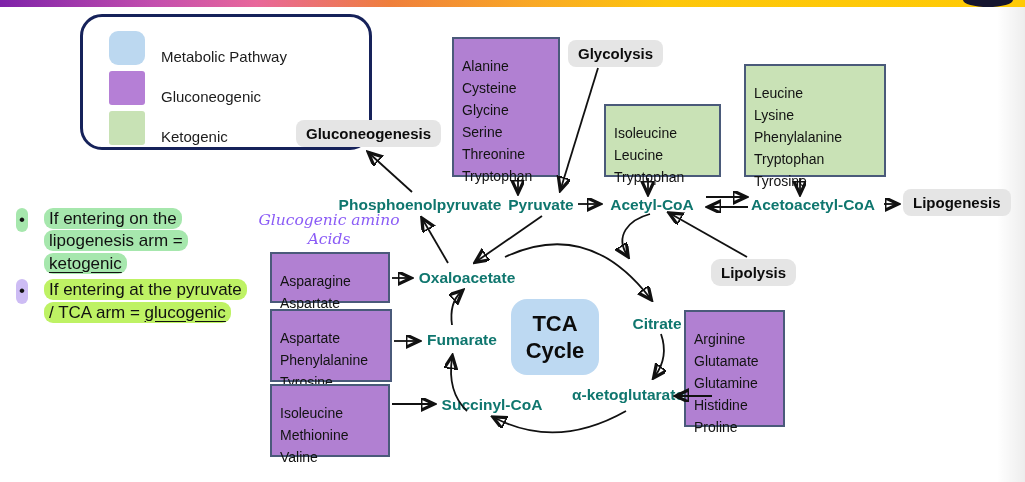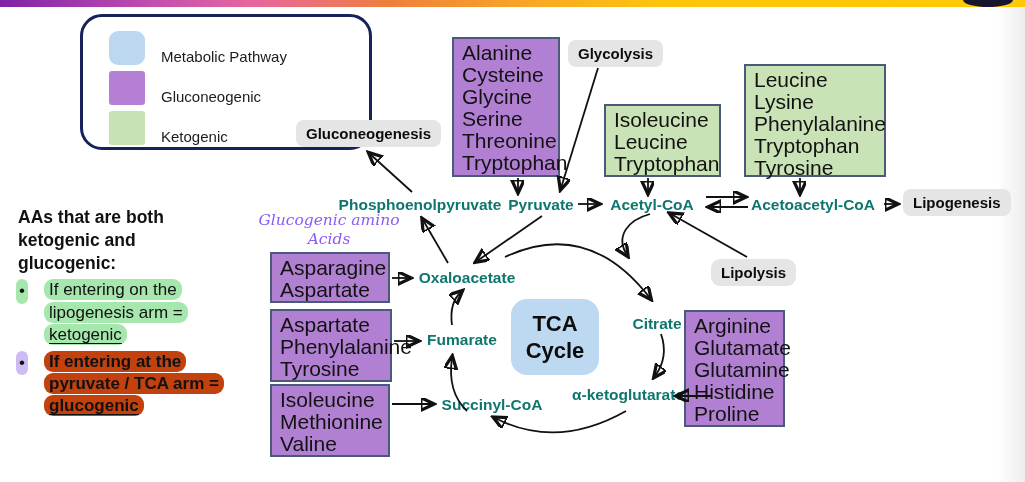--- a/index.html
+++ b/index.html
@@ -26,31 +26,31 @@
   .legend-label { font-size:15px; color:#1c1c1c; }
 
   
   .note { position:absolute; left:18px; top:206px; width:232px; font-size:17px; }
   .note-heading { font-weight:bold; font-size:17.5px; line-height:1.32; width:200px; margin-bottom:4px; }
   .note ul { list-style:none; margin-top:2px; }
   .note li { position:relative; padding-left:26px; line-height:1.32; margin-bottom:4px; width:225px; }
   .note li::before { content:"\2022"; position:absolute; left:4px; top:0; }
   .hl { border-radius:9px; padding:1px 5px; -webkit-box-decoration-break:clone; box-decoration-break:clone; }
   .hl-green { background:#a6e7ad; }
-  .hl-purple { background:#c2410c;font-weight:bold; }
+  .hl-purple { background:#bef264; }
   .note li.b-green::before { background:#a6e7ad; border-radius:6px; padding:1px 3px; left:-2px; }
   .note li.b-purple::before { background:#cdbcf4; border-radius:6px; padding:1px 3px; left:-2px; }
   .hl u { text-underline-offset:3px; }
 
   
   .handnote { position:absolute; left:256px; top:211px; width:146px; text-align:center;
     font-family:"DejaVu Serif", serif; font-style:italic; font-size:15.5px; line-height:1.25; color:#8b5cf6; }
 
   
-  .aa-box { position:absolute; font-size:21px; line-height:22px; padding:3px 8px;
+  .aa-box { position:absolute; font-size:14px; line-height:22px; padding:16px 8px;
     white-space:pre-line; border:2px solid #4a5a7a; color:#121212; }
   .aa-purple { background:#b180d2; }
   .aa-green { background:#c9e2b6; }
 
   
   .pw-label { position:absolute; background:#e5e5e5; border-radius:8px; font-weight:bold;
     font-size:15px; padding:5px 10px; color:#0c0c0c; white-space:nowrap; }
   .tca { position:absolute; left:511px; top:299px; width:88px; height:76px; background:#bdd9f2;
     border-radius:16px; font-weight:bold; font-size:22px; line-height:1.25; text-align:center;
     display:flex; flex-direction:column; justify-content:center; color:#0c0c0c; }
@@ -80,21 +80,20 @@
       <div class="swatch purple"></div>
       <div class="legend-label">Gluconeogenic</div>
     </div>
     <div class="legend-row">
       <div class="swatch green"></div>
       <div class="legend-label">Ketogenic</div>
     </div>
   </div>
 
   <div class="note">
-    <div class="note-heading">AAs that are both ketogenic and glucogenic:</div>
     <ul>
       <li class="b-green"><span class="hl hl-green"><span>If entering on the lipogenesis arm = </span><u>ketogenic</u></span></li>
       <li class="b-purple"><span class="hl hl-purple"><span>If entering at the pyruvate / TCA arm = </span><u>glucogenic</u></span></li>
     </ul>
   </div>
 
   <div class="handnote">
     <div>Glucogenic amino</div>
     <div>Acids</div>
   </div>

